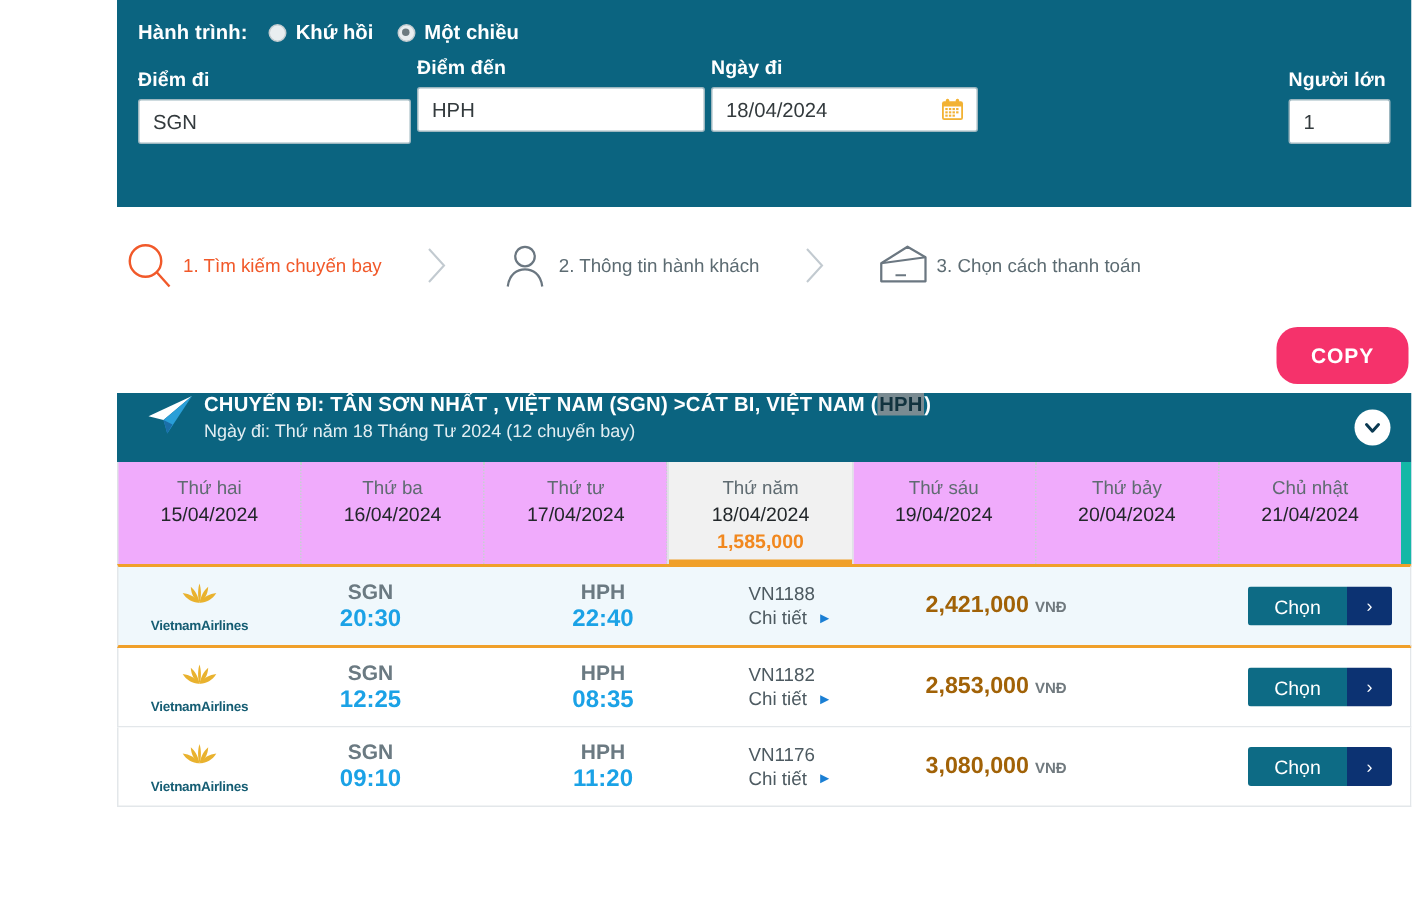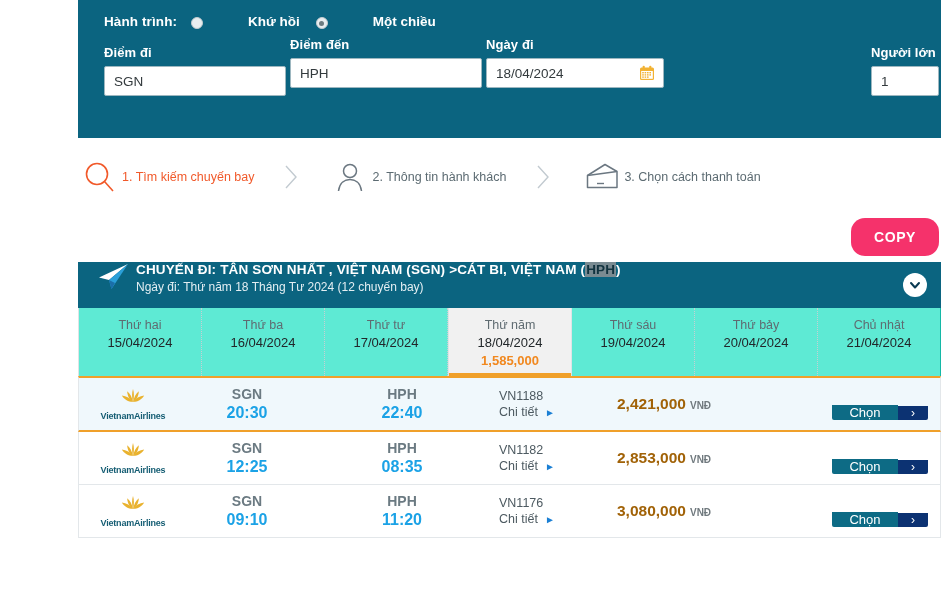--- a/index.html
+++ b/index.html
@@ -8,28 +8,27 @@
     background: #ffffff;
     font-family: "Liberation Sans", sans-serif;
     overflow: hidden;
   }
   .page { position: relative; width: 941px; height: 614px; }
 
   
   .search-panel {
     position: absolute; left: 78px; top: 0; width: 863px; height: 138px;
     background: #0b6480;
-    padding-left: 12px;
   }
   .trip-row { display: flex; align-items: center; padding: 14px 0 0 14px; }
   .trip-label {
     color: #ffffff; font-size: 13.5px; font-weight: bold;
     letter-spacing: .1px; margin-right: 14px;
   }
-  .radio-opt { display: flex; align-items: flex-end; margin-right: 16px; cursor: pointer; gap: 39px; }
+  .radio-opt { display: flex; align-items: center; margin-right: 16px; cursor: pointer; }
   .radio-dot {
     width: 12px; height: 12px; border-radius: 50%;
     background: #e9eef0; border: 1px solid #c3ccd0;
     display: inline-block; position: relative; margin-right: 6px;
   }
   .radio-dot.checked::after {
     content: ""; position: absolute; left: 2.5px; top: 2.5px;
     width: 5px; height: 5px; border-radius: 50%; background: #6d7b80;
   }
   .radio-text { color: #ffffff; font-size: 13.5px; font-weight: bold; }
@@ -89,22 +88,22 @@
   .fc-sub { color: #e3eef2; font-size: 12px; line-height: 16px; margin-top: 1px; }
   .hl { background: #7a8b92; color: #12333f; padding: 0 1px; }
   .fc-caret {
     position: absolute; right: 14px; top: 50%; transform: translateY(-50%);
     width: 24px; height: 24px; border-radius: 50%; background: #ffffff;
     display: flex; align-items: center; justify-content: center; cursor: pointer;
   }
 
   
   .date-tabs {
-    display: flex; background: #5eead4;
-    border-left: 1px solid #dfe3e6; border-right: 1px solid #14b8a6;
+    display: flex; background: #f0abfc;
+    border-left: 1px solid #dfe3e6; border-right: 7px solid #14b8a6;
   }
   .dtab {
     flex: 1; height: 68px; text-align: center; padding-top: 9px;
     border-right: 1px dotted #c8ced2; cursor: pointer; position: relative;
   }
   .dtab:last-child { border-right: none; }
   .dtab-day { font-size: 12.5px; color: #5f6b71; line-height: 17px; }
   .dtab-date { font-size: 13px; color: #22272a; font-weight: normal; line-height: 18px; }
   .dtab-price { font-size: 13px; color: #f1881f; font-weight: bold; line-height: 18px; }
   .dtab.selected {
@@ -137,22 +136,22 @@
   .c-code { width: 120px; padding-left: 2px; }
   .fnum { font-size: 12.5px; color: #4d5a61; line-height: 16px; }
   .detail { font-size: 12.5px; color: #4d5a61; line-height: 17px;
             display: flex; align-items: center; cursor: pointer; }
   .tri { margin-left: 7px; color: #1a7fd4; font-size: 10px; }
   .c-price { width: 195px; }
   .price { font-size: 15.5px; font-weight: bold; color: #a16207; }
   .cur { font-size: 10px; color: #70797e; font-weight: bold; margin-left: 4px; }
   .c-btn { flex: 1; display: flex; justify-content: flex-end; padding-right: 12px; }
   .choose {
-    display: flex; height: 32px; width: 96px; border-radius: 2px;
-    overflow: hidden; cursor: pointer; align-items: flex-end;
+    display: flex; height: 26px; width: 96px; border-radius: 2px;
+    overflow: hidden; cursor: pointer;
   }
   .choose-l {
     flex: 1; background: #0d6b85; color: #ffffff; font-size: 13px;
     display: flex; align-items: center; justify-content: center;
   }
   .choose-r {
     width: 30px; background: #0c3272; color: #ffffff; font-size: 12px;
     display: flex; align-items: center; justify-content: center;
   }
 </style>

